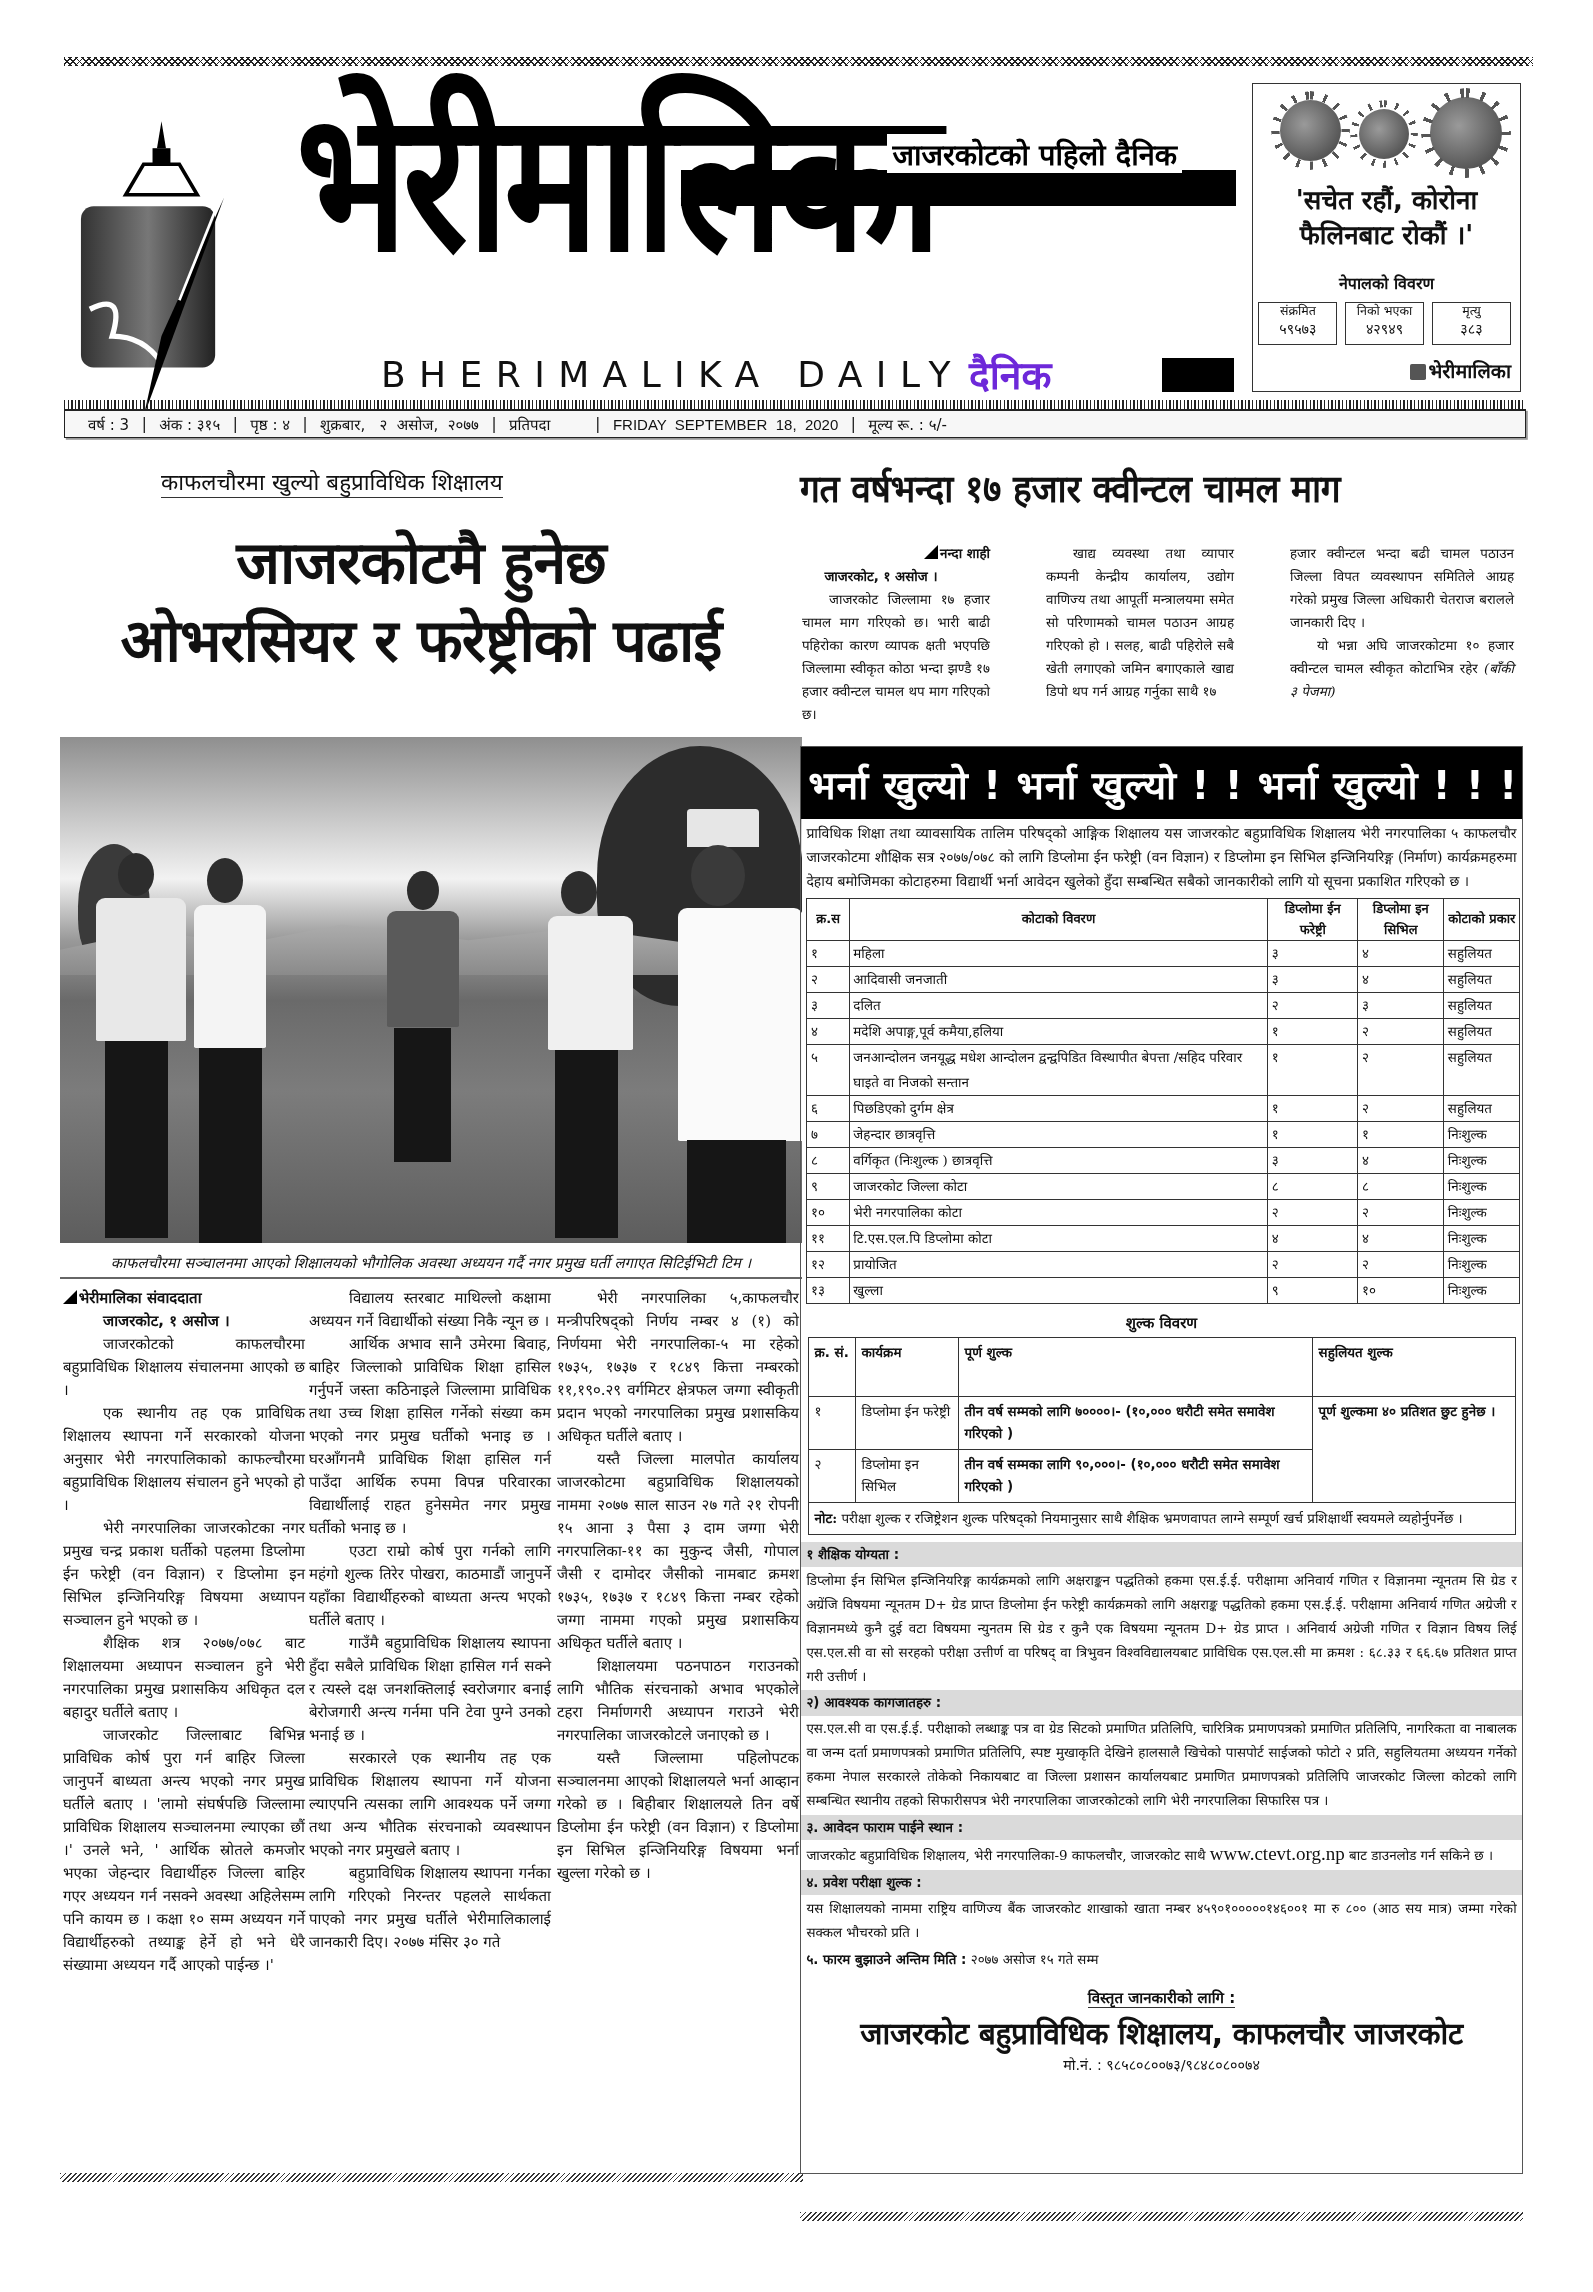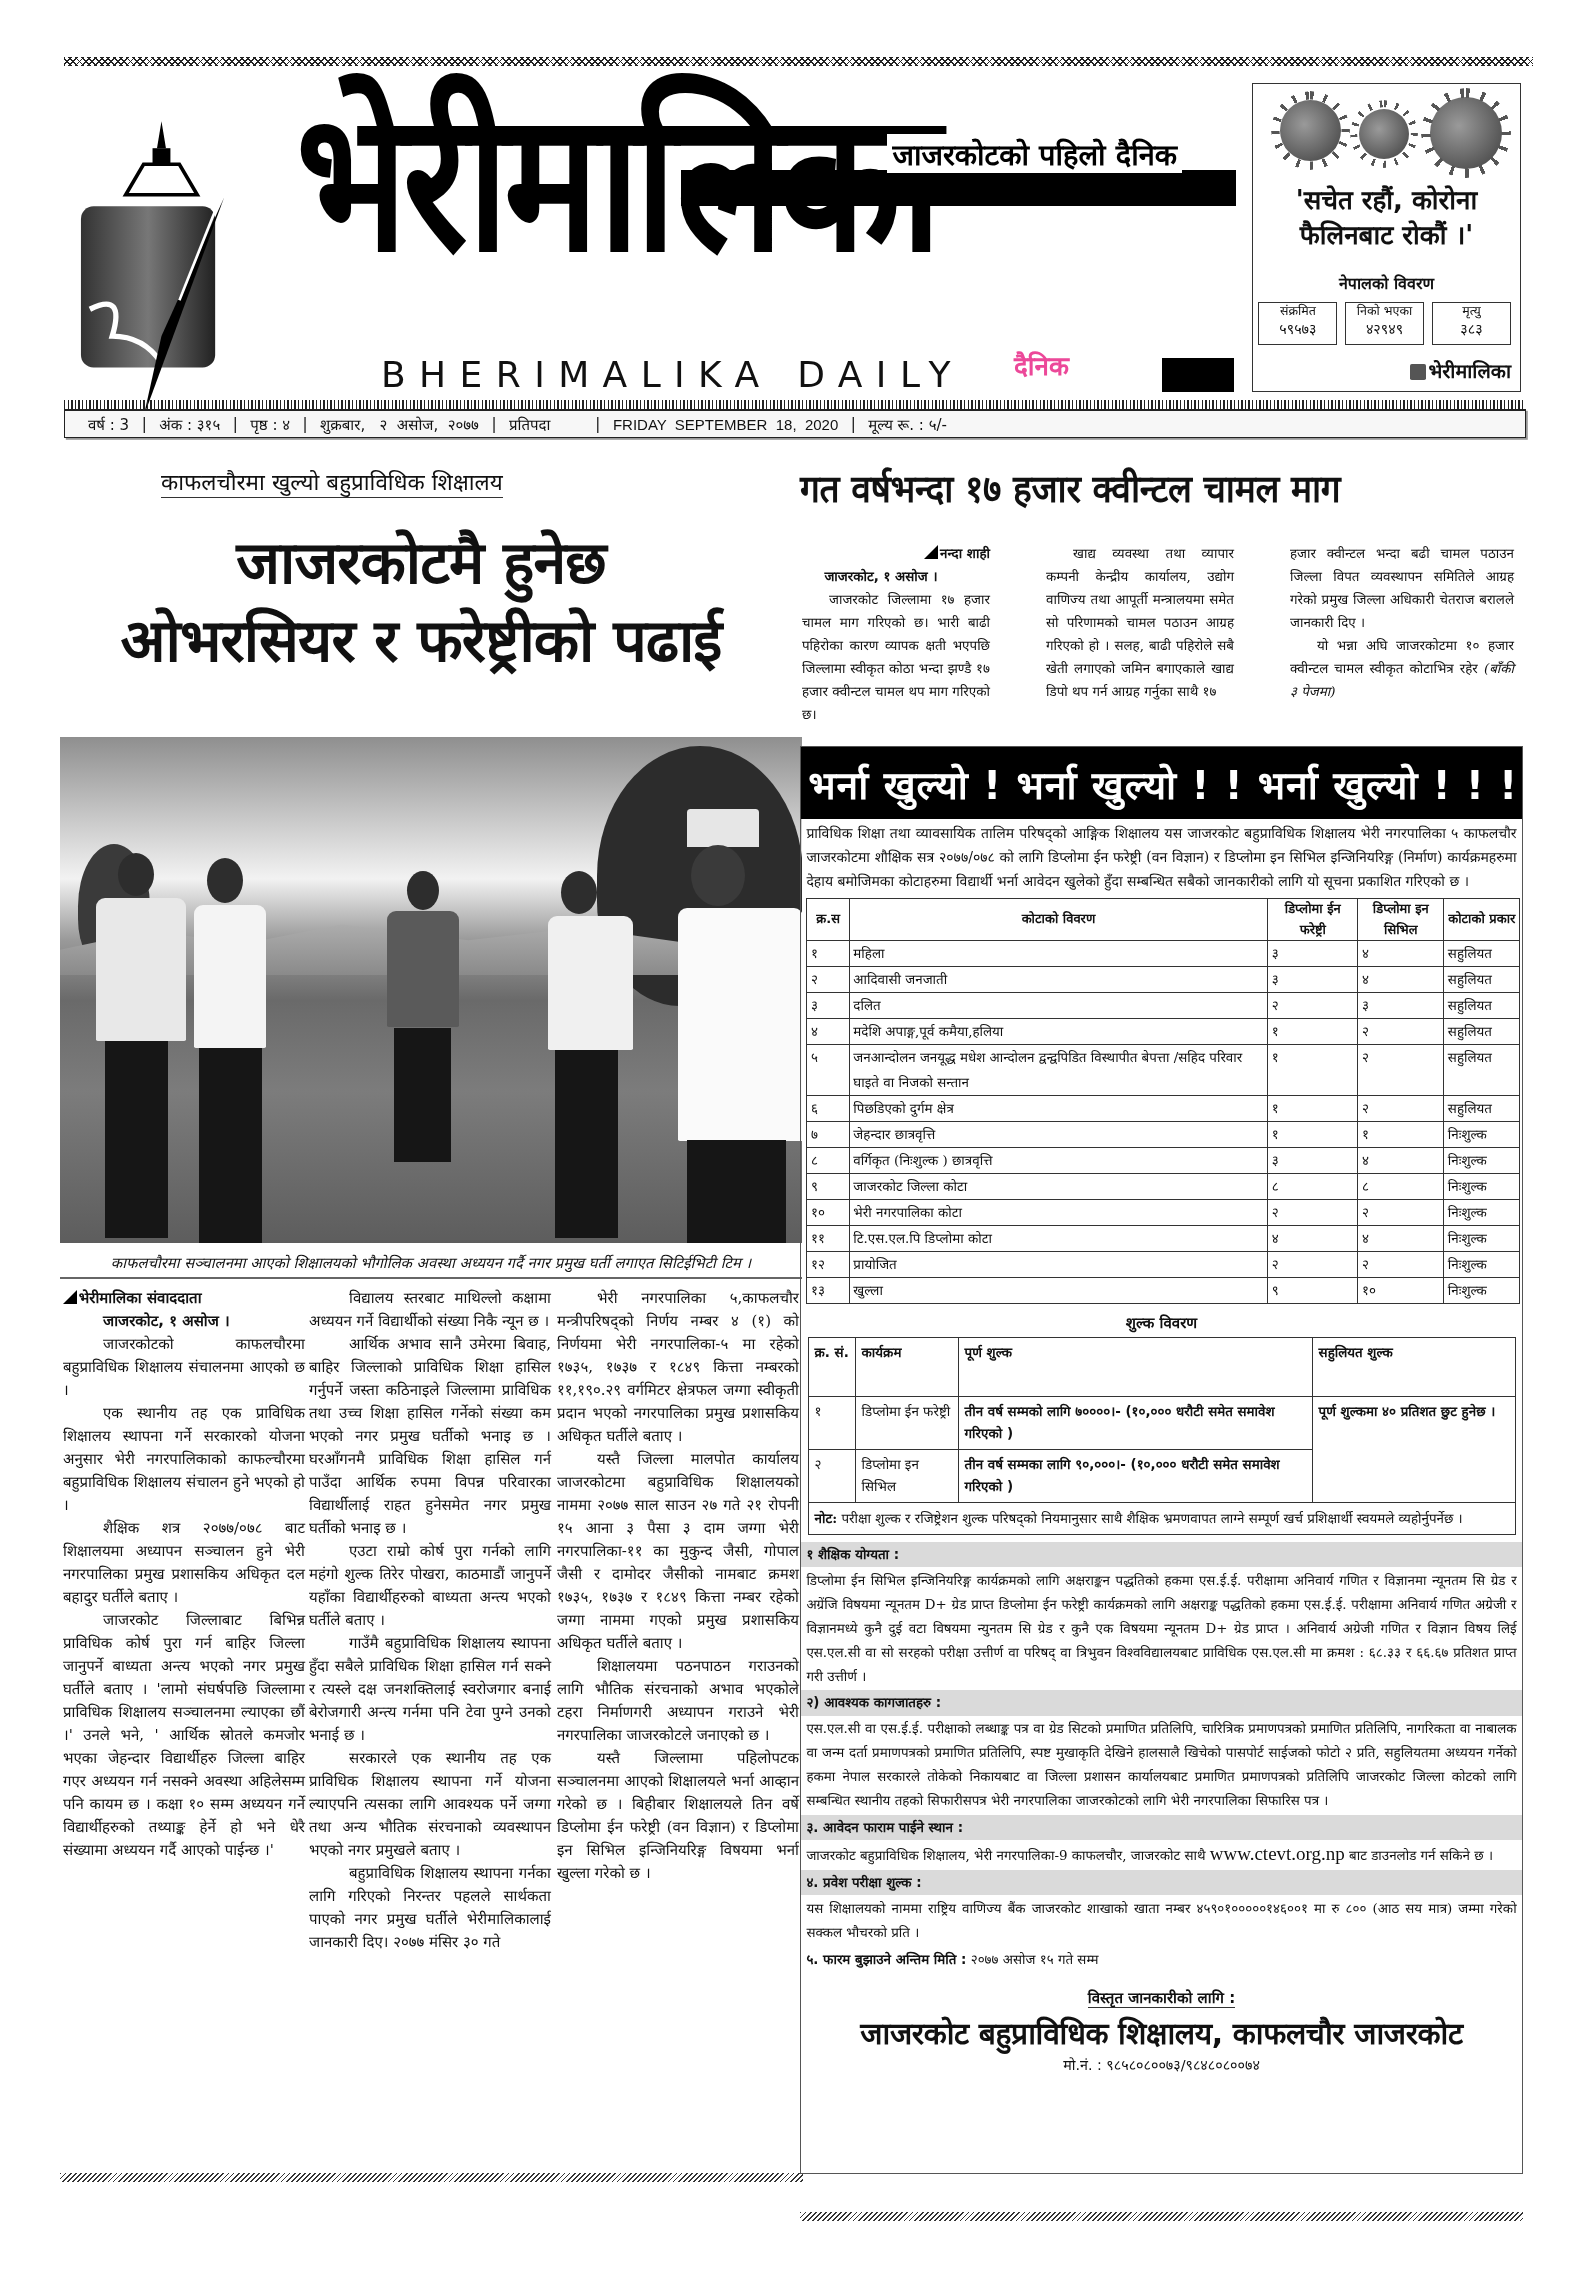--- a/index.html
+++ b/index.html
@@ -14,21 +14,21 @@
 
   
   #logo { position: absolute; left: 72px; top: 121px; width: 170px; height: 296px; }
   #masthead-title { position: absolute; left: 296px; top: 85px; font-family: "DejaVu Serif", serif;
     font-weight: bold; font-size: 193px; line-height: 1; letter-spacing: -5.4px; color: #000;
     transform: scaleX(0.82); transform-origin: left top; white-space: nowrap; }
   #tagline { position: absolute; left: 887px; top: 134px; font-size: 29px; font-weight: bold; color: #000;
     background: #fff; padding: 0 5.4px; }
   #bar-top { position: absolute; left: 681px; top: 170px; width: 555px; height: 36px; background: #000; }
   #english-title { position: absolute; left: 381px; top: 354px; font-size: 36px; letter-spacing: 13.4px; color: #111; font-family: "DejaVu Sans", sans-serif; }
-  #daily-dev { position: absolute; left: 1014px; top: 347px; font-size: 26px; font-weight: bold; color: #ec4899; }
+  #daily-dev { position: absolute; left: 969px; top: 347px; font-size: 39px; font-weight: bold; color: #6d28d9; }
   #daily-bar { position: absolute; left: 1088px; top: 358px; width: 72px; height: 34px; background: #000; }
 
   
   #corona-box { position: absolute; left: 1252px; top: 83px; width: 269px; height: 309px; border: 1.8px solid #333; background: #fff; overflow: hidden; }
   .virus { position: absolute; border-radius: 50%; background: radial-gradient(circle at 40% 40%, #9a9a9a, #3c3c3c); }
   .virus::after { content: ""; position: absolute; inset: -9px; border-radius: 50%;
     background: repeating-conic-gradient(#555 0 5deg, transparent 5deg 22deg);
     -webkit-mask: radial-gradient(circle, transparent 55%, #000 56%, #000 70%, transparent 71%);
             mask: radial-gradient(circle, transparent 55%, #000 56%, #000 70%, transparent 71%); }
   #corona-slogan { position: absolute; left: 0; right: 0; top: 99px; text-align: center; font-size: 26px; font-weight: bold; line-height: 1.35; }
@@ -197,20 +197,21 @@
     <div class="legs" style="left:9px;top:331px;width:99px;height:107px;"></div>
   </div>
 </div>
 <div id="photo-caption">काफलचौरमा सञ्चालनमा आएको शिक्षालयको भौगोलिक अवस्था अध्ययन गर्दै नगर प्रमुख घर्ती लगाएत सिटिईभिटी टिम ।</div>
 
 <div class="col" style="left:63px;top:1287px;">
   <div class="byline"><span class="tri"></span><span>भेरीमालिका संवाददाता</span></div>
   <div class="dateline">जाजरकोट, १ असोज ।</div>
   <p>जाजरकोटको काफलचौरमा बहुप्राविधिक शिक्षालय संचालनमा आएको छ ।</p>
   <p>एक स्थानीय तह एक प्राविधिक शिक्षालय स्थापना गर्ने सरकारको योजना अनुसार भेरी नगरपालिकाको काफल्चौरमा बहुप्राविधिक शिक्षालय संचालन हुने भएको हो ।</p>
+  <p>भेरी नगरपालिका जाजरकोटका नगर प्रमुख चन्द्र प्रकाश घर्तीको पहलमा डिप्लोमा ईन फरेष्ट्री (वन विज्ञान) र डिप्लोमा इन सिभिल इन्जिनियरिङ्ग विषयमा अध्यापन सञ्चालन हुने भएको छ ।</p>
   <p>शैक्षिक शत्र २०७७/०७८ बाट शिक्षालयमा अध्यापन सञ्चालन हुने भेरी नगरपालिका प्रमुख प्रशासकिय अधिकृत दल बहादुर घर्तीले बताए ।</p>
   <p>जाजरकोट जिल्लाबाट बिभिन्न प्राविधिक कोर्ष पुरा गर्न बाहिर जिल्ला जानुपर्ने बाध्यता अन्त्य भएको नगर प्रमुख घर्तीले बताए । 'लामो संघर्षपछि जिल्लामा प्राविधिक शिक्षालय सञ्चालनमा ल्याएका छौं ।' उनले भने, ' आर्थिक स्रोतले कमजोर भएका जेहन्दार विद्यार्थीहरु जिल्ला बाहिर गएर अध्ययन गर्न नसक्ने अवस्था अहिलेसम्म पनि कायम छ । कक्षा १० सम्म अध्ययन गर्ने विद्यार्थीहरुको तथ्याङ्क हेर्ने हो भने धेरै संख्यामा अध्ययन गर्दै आएको पाईन्छ ।'</p>
 </div>
 <div class="col" style="left:309px;top:1287px;">
   <p>विद्यालय स्तरबाट माथिल्लो कक्षामा अध्ययन गर्ने विद्यार्थीको संख्या निकै न्यून छ ।</p>
   <p>आर्थिक अभाव सानै उमेरमा बिवाह, बाहिर जिल्लाको प्राविधिक शिक्षा हासिल गर्नुपर्ने जस्ता कठिनाइले जिल्लामा प्राविधिक तथा उच्च शिक्षा हासिल गर्नेको संख्या कम भएको नगर प्रमुख घर्तीको भनाइ छ । घरआँगनमै प्राविधिक शिक्षा हासिल गर्न पाउँदा आर्थिक रुपमा विपन्न परिवारका विद्यार्थीलाई राहत हुनेसमेत नगर प्रमुख घर्तीको भनाइ छ ।</p>
   <p>एउटा राम्रो कोर्ष पुरा गर्नको लागि महंगो शुल्क तिरेर पोखरा, काठमाडौं जानुपर्ने यहाँका विद्यार्थीहरुको बाध्यता अन्त्य भएको घर्तीले बताए ।</p>
   <p>गाउँमै बहुप्राविधिक शिक्षालय स्थापना हुँदा सबैले प्राविधिक शिक्षा हासिल गर्न सक्ने र त्यस्ले दक्ष जनशक्तिलाई स्वरोजगार बनाई बेरोजगारी अन्त्य गर्नमा पनि टेवा पुग्ने उनको भनाई छ ।</p>
   <p>सरकारले एक स्थानीय तह एक प्राविधिक शिक्षालय स्थापना गर्ने योजना ल्याएपनि त्यसका लागि आवश्यक पर्ने जग्गा तथा अन्य भौतिक संरचनाको व्यवस्थापन भएको नगर प्रमुखले बताए ।</p>
   <p>बहुप्राविधिक शिक्षालय स्थापना गर्नका लागि गरिएको निरन्तर पहलले सार्थकता पाएको नगर प्रमुख घर्तीले भेरीमालिकालाई जानकारी दिए। २०७७ मंसिर ३० गते</p>

